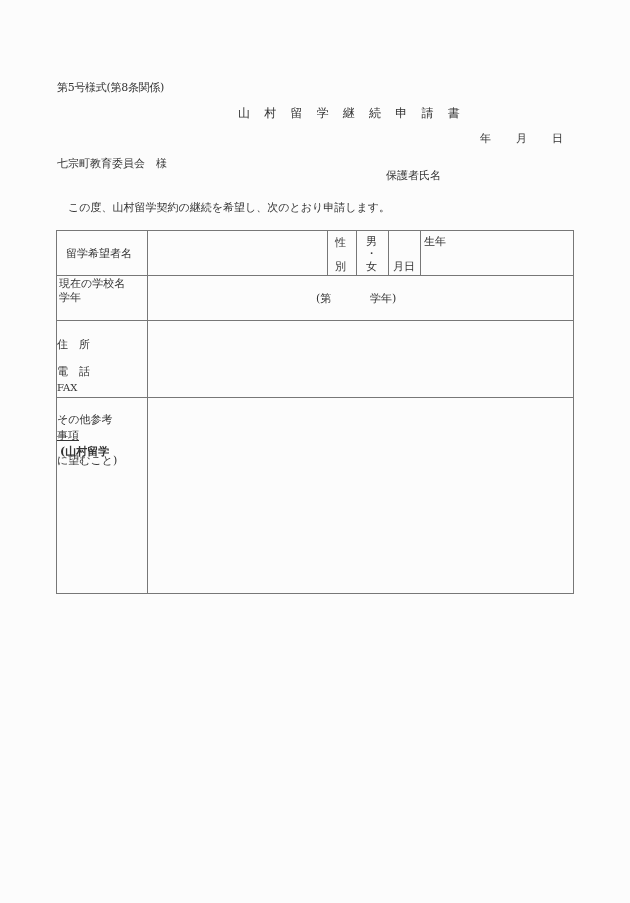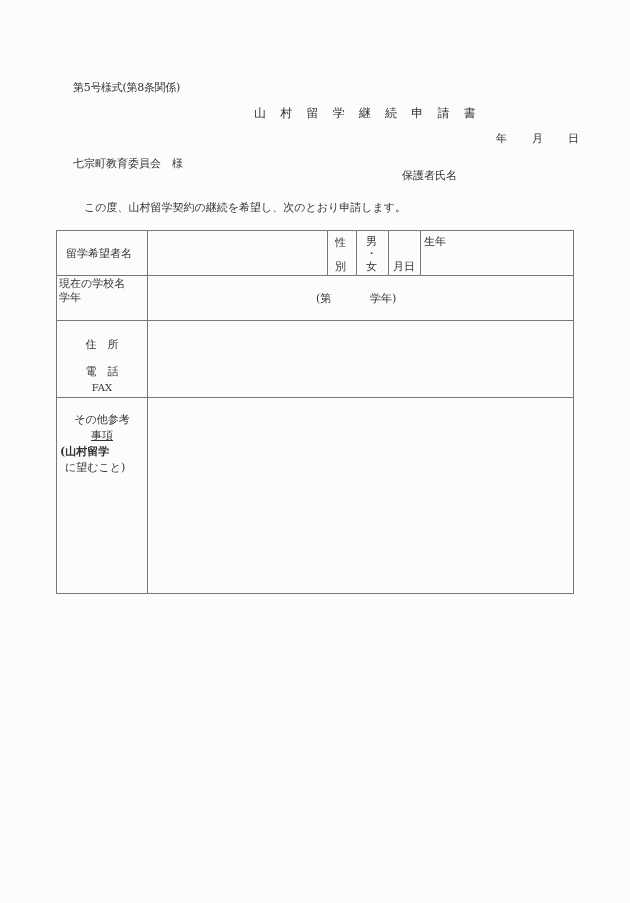--- a/index.html
+++ b/index.html
@@ -9,21 +9,21 @@
     }
     body {
       width: 630px;
       height: 903px;
       position: relative;
       overflow: hidden;
       font-family: "DejaVu Serif", "Liberation Serif", serif;
       color: #333;
       font-size: 11px;
     }
-    .abs { position: absolute; white-space: nowrap; line-height: 1; margin-left: 16px; }
+    .abs { position: absolute; white-space: nowrap; line-height: 1; }
     #form-number { left: 57px; top: 82px; font-size: 11px; letter-spacing: -0.3px; }
     #doc-title { left: 238px; top: 107px; font-size: 12px; letter-spacing: 5.2px; }
     #date-line { left: 480px; top: 133px; font-size: 11px; }
     #date-line span { display: inline-block; }
     #date-line .year { width: 36px; }
     #date-line .month { width: 36px; }
     #addressee { left: 57px; top: 158px; font-size: 11px; }
     #guardian-label { left: 386px; top: 170px; font-size: 11px; }
     #intro-text { left: 68px; top: 202px; font-size: 11px; }
 
@@ -34,21 +34,21 @@
       width: 518px;
       height: 364px;
       border: 1px solid #777;
       box-sizing: border-box;
     }
     .hline, .vline { position: absolute; background: #777; }
     .hline { height: 1px; left: 0; right: 0; }
     .vline { width: 1px; }
 
     .cell-text { position: absolute; line-height: 1; font-size: 11px; white-space: nowrap; }
-    .center { text-align: center; }
+    .center { }
     .field {
       position: absolute;
       background: transparent;
       border: none;
       outline: none;
       padding: 0 4px;
       box-sizing: border-box;
       font-family: "DejaVu Serif", "Liberation Serif", serif;
       font-size: 11px;
       color: #333;
@@ -104,15 +104,15 @@
   <div class="cell-text" style="left:313px; top:62px;">学年)</div>
 
   <div class="cell-text center" style="left:0; width:90px; top:108px;">住　所</div>
   <div class="cell-text center" style="left:0; width:90px; top:135px;">電　話</div>
   <div class="cell-text center" style="left:0; width:90px; top:152px; font-size:10px;">FAX</div>
   <textarea class="field" style="left: 91px; top: 90px; width: 425px; height: 76px;" placeholder=""></textarea>
 
   <div class="cell-text center" style="left:0; width:90px; top:183px;">その他参考</div>
   <div class="cell-text center" style="left:0; width:90px; top:199px;text-decoration:underline;">事項</div>
   <div class="cell-text" style="left:3px; top:215px;font-weight:bold;">(山村留学</div>
-  <div class="cell-text" style="left:0; top:231px;margin-left:8px;">に望むこと)</div>
+  <div class="cell-text" style="left:0; top:224px;">に望むこと)</div>
   <textarea class="field" style="left: 91px; top: 167px; width: 425px; height: 195px;" placeholder=""></textarea>
 </div>
 
 </body></html>

